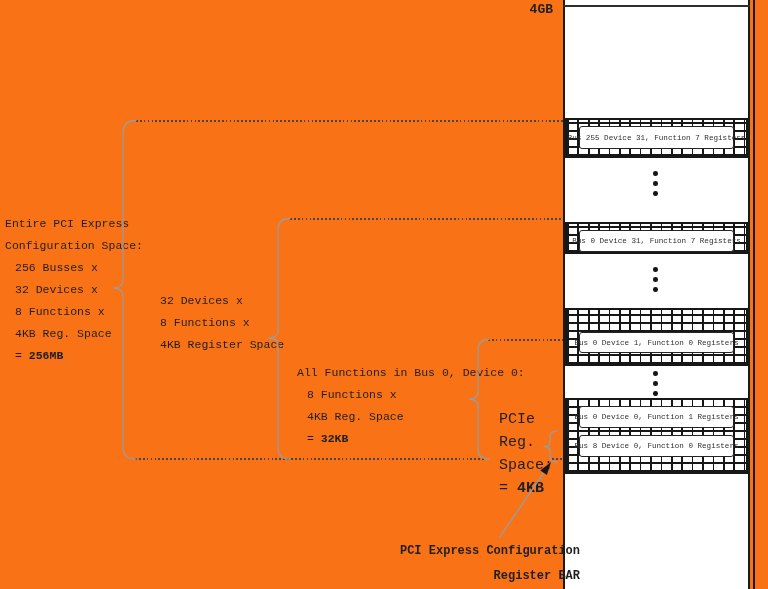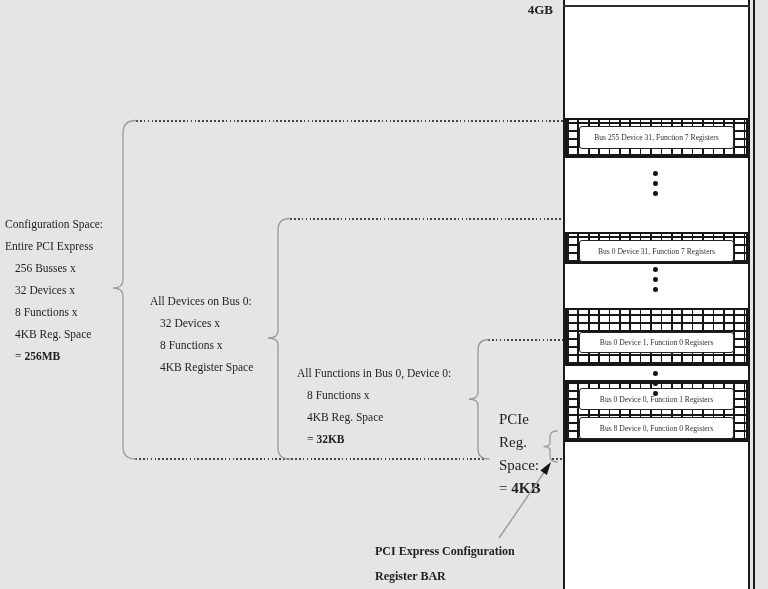--- a/index.html
+++ b/index.html
@@ -1,52 +1,52 @@
 <!DOCTYPE html>
 <html><head>
 <meta charset="utf-8">
 <style>
   html,body{margin:0;padding:0;background:#fff}
-  .stage{position:relative;width:768px;height:589px;background:#e5e5e5;overflow:hidden;
-         font-family:Liberation Serif, serif;color:#1f1f1f}
+  .stage{position:relative;width:768px;height:589px;background:#f97316;overflow:hidden;
+         font-family:Liberation Mono, monospace;color:#1f1f1f}
 
   
   .blk{position:absolute;font-size:11.5px;line-height:22px;white-space:nowrap}
   .blk .ind{padding-left:10px}
   .tot b{font-weight:700}
 
   
   .col{position:absolute;left:563px;top:0;width:187px;height:589px;box-sizing:border-box;
        border-left:2px solid #1a1a1a;border-right:2px solid #1a1a1a;background:#fff}
   .coltop{position:absolute;left:563px;top:5px;width:187px;height:2px;background:#2e2e2e}
   .pageline{position:absolute;left:753px;top:0;width:2px;height:589px;background:#1a1a1a}
 
   
   .band{position:absolute;left:565px;width:183px;box-sizing:border-box;border:2px solid #171717;
         background-color:#fff;
         background-image:
           repeating-linear-gradient(90deg,#171717 0 1.7px,transparent 1.7px 10.4px),
           repeating-linear-gradient(0deg,#171717 0 1.7px,transparent 1.7px 8px)}
   .band-a{top:118px;height:40px}
-  .band-b{top:232px;height:32px}
+  .band-b{top:222px;height:32px}
   .band-c{top:308px;height:58px}
-  .band-d{top:380px;height:62px}
+  .band-d{top:398px;height:76px}
   .regbox{position:absolute;left:12px;right:12px;background:#fff;border:1.4px solid #242424;
           border-radius:3px;display:flex;align-items:center;justify-content:center}
   .regtext{font-size:7.6px;color:#303030;white-space:nowrap}
 
   
   .dash{position:absolute;height:1.6px;
         background-image:repeating-linear-gradient(90deg,#454545 0 1.7px,transparent 1.7px 3.9px)}
 
   
   .dot{position:absolute;left:653px;width:4.6px;height:4.6px;border-radius:50%;background:#161616}
 
   .pcie{position:absolute;left:499px;top:408px;font-size:15px;line-height:23px;white-space:nowrap}
-  .barlbl{position:absolute;left:375px;top:539px;width:205px;text-align:left;
+  .barlbl{position:absolute;left:375px;top:539px;width:205px;text-align:right;
           font-weight:700;font-size:12px;line-height:25px}
   .gb{position:absolute;left:496px;top:2px;width:57px;text-align:right;font-weight:700;font-size:13px}
 
   svg.overlay{position:absolute;left:0;top:0;pointer-events:none}
 </style>
 </head>
 <body>
 
 <div class="stage">
 
@@ -99,31 +99,30 @@
       <div class="dot" style="top:277px"></div>
       <div class="dot" style="top:287px"></div>
   </div>
   <div>
     <div class="dot" style="top:371px"></div>
       <div class="dot" style="top:381px"></div>
       <div class="dot" style="top:391px"></div>
   </div>
 
   <div class="blk" style="left:5px;top:213px">
+    <div>Entire PCI Express</div>
     <div>Configuration Space:</div>
-    <div>Entire PCI Express</div>
     <div class="ind">256 Busses x</div>
     <div class="ind">32 Devices x</div>
     <div class="ind">8 Functions x</div>
     <div class="ind">4KB Reg. Space</div>
     <div class="ind tot"><span>= </span><b>256MB</b></div>
   </div>
 
   <div class="blk" style="left:150px;top:290px">
-    <div>All Devices on Bus 0:</div>
     <div class="ind">32 Devices x</div>
     <div class="ind">8 Functions x</div>
     <div class="ind">4KB Register Space</div>
   </div>
 
   <div class="blk" style="left:297px;top:362px">
     <div>All Functions in Bus 0, Device 0:</div>
     <div class="ind">8 Functions x</div>
     <div class="ind">4KB Reg. Space</div>
     <div class="ind tot"><span>= </span><b>32KB</b></div>

